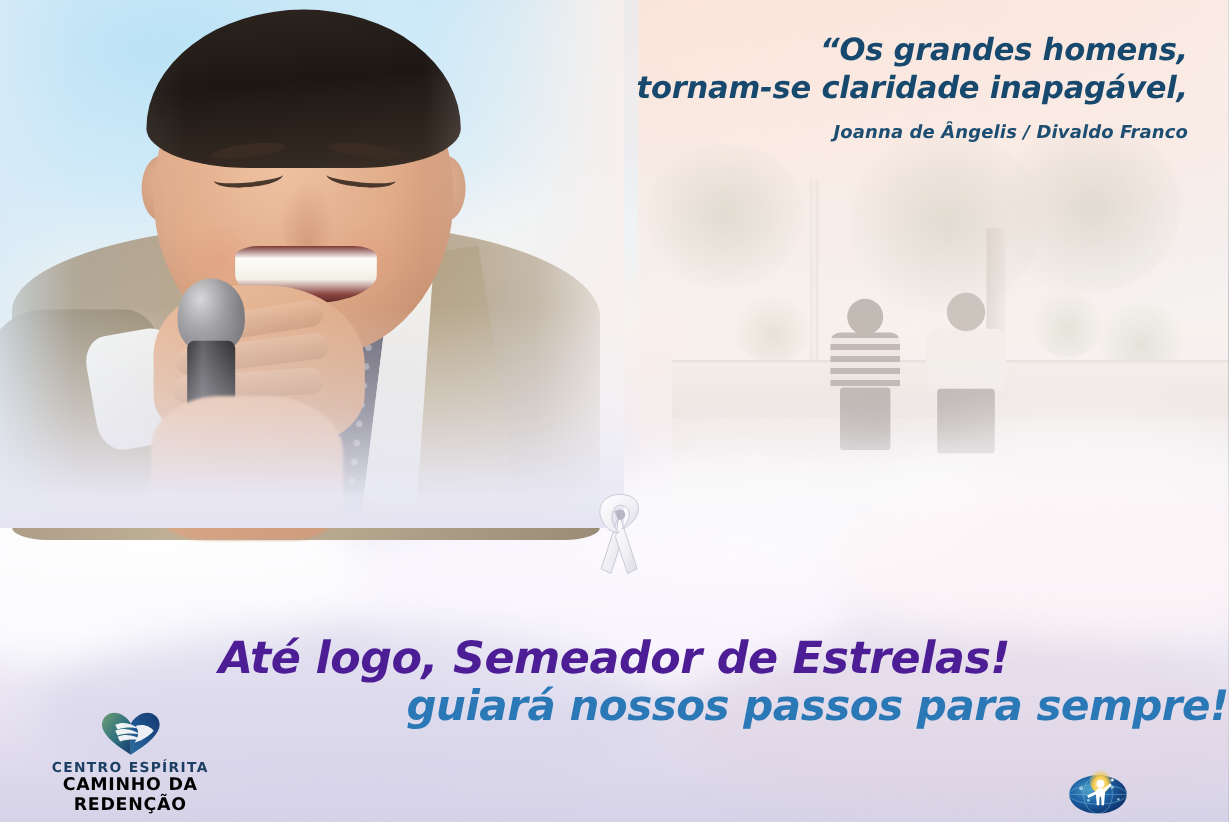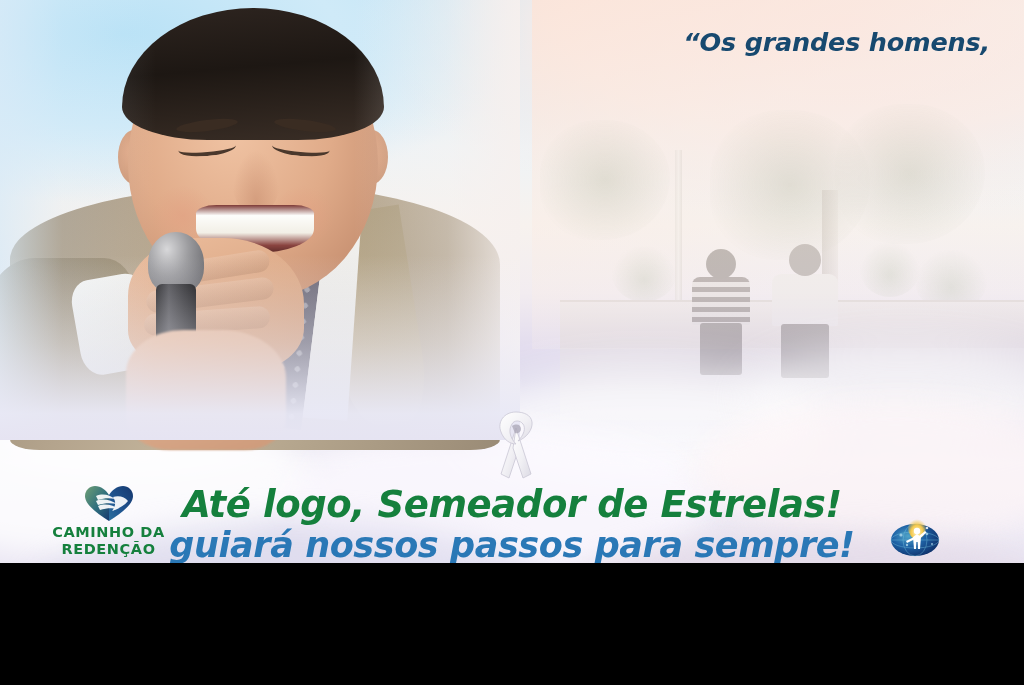--- a/index.html
+++ b/index.html
@@ -3,21 +3,21 @@
 <meta charset="utf-8">
 <style>
   html, body {
     margin: 0;
     padding: 0;
     background: #000;
   }
   #poster {
     position: relative;
     width: 1024px;
-    height: 563px;
+    height: 685px;
     overflow: hidden;
     font-family: "DejaVu Sans", "Liberation Sans", sans-serif;
     background: #dfe6f2;
   }
 
   
   .bg-sky {
     position: absolute;
     inset: 0;
     background:
@@ -374,23 +374,23 @@
     text-align: center;
     z-index: 60;
   }
   .hl-line {
     font-style: italic;
     font-weight: bold;
     line-height: 41px;
     letter-spacing: -0.4px;
     white-space: nowrap;
   }
-  .hl-1 { font-size: 37px; color: #15803d; }
+  .hl-1 { font-size: 37px; color: #4c1d95; margin-top: 44px; }
   .hl-2 { font-size: 35px; color: #1d5bb4; }
-  .hl-3 { font-size: 35px; color: #2a78b6; }
+  .hl-3 { font-size: 35px; color: #2a78b6; text-align: right; }
 
   
   .logo {
     position: absolute;
     bottom: 5px;
     z-index: 70;
     text-align: center;
   }
   .logo.left  { left: 6px;  width: 205px; }
   .logo.right { right: 4px; width: 210px; }
@@ -399,21 +399,21 @@
     font-size: 11.5px;
     font-weight: bold;
     letter-spacing: 1.1px;
     color: #1c3f63;
     line-height: 14px;
   }
   .logo-t2 {
     font-size: 14.5px;
     font-weight: bold;
     letter-spacing: 0.6px;
-    color: #15803d;
+    color: #000000;
     line-height: 17px;
   }
   .logo-t-right {
     font-size: 15px;
     font-weight: bold;
     letter-spacing: 0.5px;
     color: #123566;
     line-height: 18px;
   }
 </style>
@@ -494,20 +494,22 @@
     <div class="cloud-wisp" style="left:70%;top:16px;width:330px;height:104px;opacity:.75;"></div>
     <div class="cloud" style="left:-4%;top:78px;width:420px;height:150px;background:rgba(255,255,255,0.75);"></div>
     <div class="cloud" style="left:30%;top:96px;width:430px;height:150px;background:rgba(252,250,255,0.7);"></div>
     <div class="cloud" style="left:66%;top:70px;width:400px;height:140px;background:rgba(253,245,246,0.7);"></div>
     <div class="cloud" style="left:8%;top:190px;width:520px;height:150px;background:rgba(214,211,234,0.55);"></div>
     <div class="cloud" style="left:54%;top:200px;width:520px;height:150px;background:rgba(224,212,226,0.5);"></div>
   </div>
 
   <div class="quote">
     <div class="quote-line">“Os grandes homens,</div>
+    <div class="quote-line">tornam-se claridade inapagável,</div>
+    <div class="quote-attr">Joanna de Ângelis / Divaldo Franco</div>
   </div>
 
   <div class="ribbon">
     <svg width="56" height="74" viewBox="0 0 56 74" aria-hidden="true">
       <defs>
         <linearGradient id="rg" x1="0" y1="0" x2="1" y2="1">
           <stop offset="0%" stop-color="#ffffff"></stop>
           <stop offset="55%" stop-color="#f1f0f4"></stop>
           <stop offset="100%" stop-color="#dcdae4"></stop>
         </linearGradient>
@@ -544,20 +546,21 @@
         <path d="M26 36 C10 26 2 18 2 11 C2 5 7 1 12 1 C18 1 23 5 26 10 Z" fill="url(#hl)"></path>
         <path d="M26 36 C42 26 50 18 50 11 C50 5 45 1 40 1 C34 1 29 5 26 10 Z" fill="url(#hr)"></path>
         <g fill="#ffffff" opacity="0.92">
           <path d="M13 11 C20 8 27 10 32 14 C27 13 21 13 15 15 Z"></path>
           <path d="M13 16 C20 13 28 15 34 19 C28 18 21 18 15 20 Z"></path>
           <path d="M15 21 C22 18 30 20 36 24 C30 23 23 23 17 25 Z"></path>
           <path d="M30 12 C36 10 42 12 45 16 C41 21 35 24 29 26 C33 21 33 16 30 12 Z"></path>
         </g>
       </svg>
     </div>
+    <div class="logo-t1">CENTRO ESPÍRITA</div>
     <div class="logo-t2">CAMINHO DA REDENÇÃO</div>
   </div>
 
   <div class="logo right">
     <div class="logo-mark">
       <svg width="56" height="40" viewBox="0 0 56 40" aria-hidden="true">
         <defs>
           <radialGradient id="gg" cx="36%" cy="38%" r="72%">
             <stop offset="0%" stop-color="#4fa3c8"></stop>
             <stop offset="45%" stop-color="#1f63a6"></stop>

